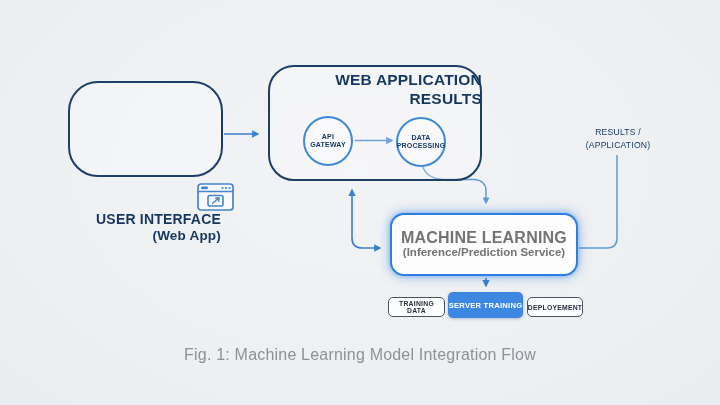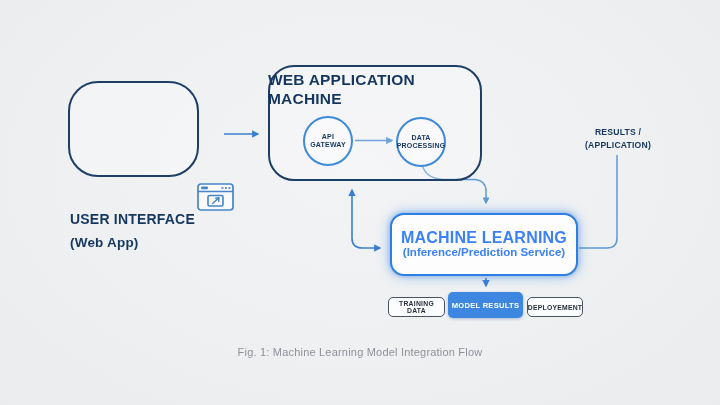--- a/index.html
+++ b/index.html
@@ -6,68 +6,68 @@
   body{font-family:"Liberation Sans",sans-serif;}
   #stage{
     position:relative;width:720px;height:405px;overflow:hidden;
     background:radial-gradient(ellipse at 50% 42%, #f2f3f5 0%, #eef0f2 55%, #eaecee 100%);
   }
   
   .node{
     position:absolute;border:2px solid #1d3e66;background:rgba(255,255,255,0.28);
     box-sizing:border-box;
   }
-  #ui-box{left:68px;top:81px;width:131px;height:96px;border-radius:30px;}
+  #ui-box{left:68px;top:81px;width:155px;height:96px;border-radius:30px;}
   #server-box{left:268px;top:65px;width:214px;height:116px;border-radius:26px;}
   .node-title{
-    position:absolute;left:0;right:0;text-align:left;color:#15375f;font-weight:bold;
+    position:absolute;left:0;right:0;text-align:right;color:#15375f;font-weight:bold;
     letter-spacing:.2px;
   }
   #ui-title{top:128px;font-size:14px;line-height:16px;}
-  #ui-sub{top:145px;font-size:13.5px;line-height:16px;margin-top:7px;}
+  #ui-sub{top:145px;font-size:13.5px;line-height:16px;}
   #server-title{top:71px;font-size:15.5px;line-height:18.5px;}
   
   .circle{
     position:absolute;width:50px;height:50px;border-radius:50%;
     border:2px solid #3e8ad8;background:rgba(255,255,255,0.45);box-sizing:border-box;
     display:flex;align-items:center;justify-content:center;text-align:center;
     color:#15375f;font-weight:bold;font-size:7px;line-height:8.5px;letter-spacing:.2px;
   }
   #api-circle{left:303px;top:116px;}
   #data-circle{left:396px;top:117px;}
   
   #ml-box{
     position:absolute;left:390px;top:213px;width:188px;height:63px;border-radius:14px;
     background:#fdfdfe;border:2.5px solid #2e7fe1;box-sizing:border-box;
     box-shadow:0 0 12px rgba(47,128,225,.55),0 0 4px rgba(47,128,225,.35);
     display:flex;flex-direction:column;align-items:center;justify-content:center;
-    text-align:center;color:#3b82f6;
+    text-align:center;color:#737373;
   }
   #ml-title{font-weight:bold;font-size:16px;line-height:14.5px;letter-spacing:.2px;}
   #ml-sub{font-weight:bold;font-size:11.5px;margin-top:0;}
   
   .small-box{
     position:absolute;box-sizing:border-box;border-radius:5px;
     display:flex;align-items:center;justify-content:center;
     font-weight:bold;letter-spacing:.25px;text-align:center;
   }
   #training-box{left:388px;top:297px;width:57px;height:20px;background:#fcfdfe;
     border:1.4px solid #49535f;color:#26303c;font-size:6.8px;}
   #model-training-box{left:448px;top:292px;width:75px;height:26px;background:#3d87e1;
     color:#ffffff;font-size:7.6px;box-shadow:0 1px 3px rgba(40,90,160,.35);}
   #deployment-box{left:527px;top:297px;width:56px;height:20px;background:#fcfdfe;
     border:1.4px solid #49535f;color:#26303c;font-size:6.8px;}
   
   #results-label{
     position:absolute;left:580px;top:126px;width:76px;text-align:center;
-    color:#15375f;font-weight:bold;font-size:8.6px;line-height:12.5px;letter-spacing:.2px;
+    color:#15375f;font-weight:normal;font-size:8.6px;line-height:12.5px;letter-spacing:.2px;
   }
   #caption{
     position:absolute;left:0;right:0;top:346px;text-align:center;
-    color:#8d9299;font-size:11px;letter-spacing:.2px;
+    color:#8d9299;font-size:16px;letter-spacing:.2px;
   }
   svg{display:block;}
   #connectors{position:absolute;left:0;top:0;pointer-events:none;}
   #browser-icon{position:absolute;left:127px;top:100px;}
 </style>
 </head>
 <body>
 
 <div id="stage">
 
@@ -99,21 +99,21 @@
       <rect x="11" y="12.5" width="15" height="10.5" rx="1.5" fill="none" stroke="#4585c8" stroke-width="1.6"></rect>
       <path d="M15.5 20.5 L22 14.8 M22 14.8 l-3.4 .3 M22 14.8 l-.3 3.4" stroke="#4585c8" stroke-width="1.4" fill="none" stroke-linecap="round"></path>
     </svg>
     <div class="node-title" id="ui-title">USER INTERFACE</div>
     <div class="node-title" id="ui-sub">(Web App)</div>
   </div>
 
   <div class="node" id="server-box"></div>
   <div class="node-title" id="server-title" style="left:268px;width:214px;">
     <div>WEB APPLICATION</div>
-    <div>MACHINE</div>
+    <div>RESULTS</div>
   </div>
   <div class="circle" id="api-circle">
     <div>
       <div>API</div>
       <div>GATEWAY</div>
     </div>
   </div>
   <div class="circle" id="data-circle">
     <div>
       <div>DATA</div>
@@ -122,21 +122,21 @@
   </div>
 
   <div id="ml-box">
     <div id="ml-title">
       <div>MACHINE LEARNING</div>
     </div>
     <div id="ml-sub">(Inference/Prediction Service)</div>
   </div>
 
   <div class="small-box" id="training-box">TRAINING DATA</div>
-  <div class="small-box" id="model-training-box">MODEL RESULTS</div>
+  <div class="small-box" id="model-training-box">SERVER TRAINING</div>
   <div class="small-box" id="deployment-box">DEPLOYEMENT</div>
 
   <div id="results-label">
     <div>RESULTS /</div>
     <div>(APPLICATION)</div>
   </div>
 
   <div id="caption">Fig. 1: Machine Learning Model Integration Flow</div>
 
 </div>

